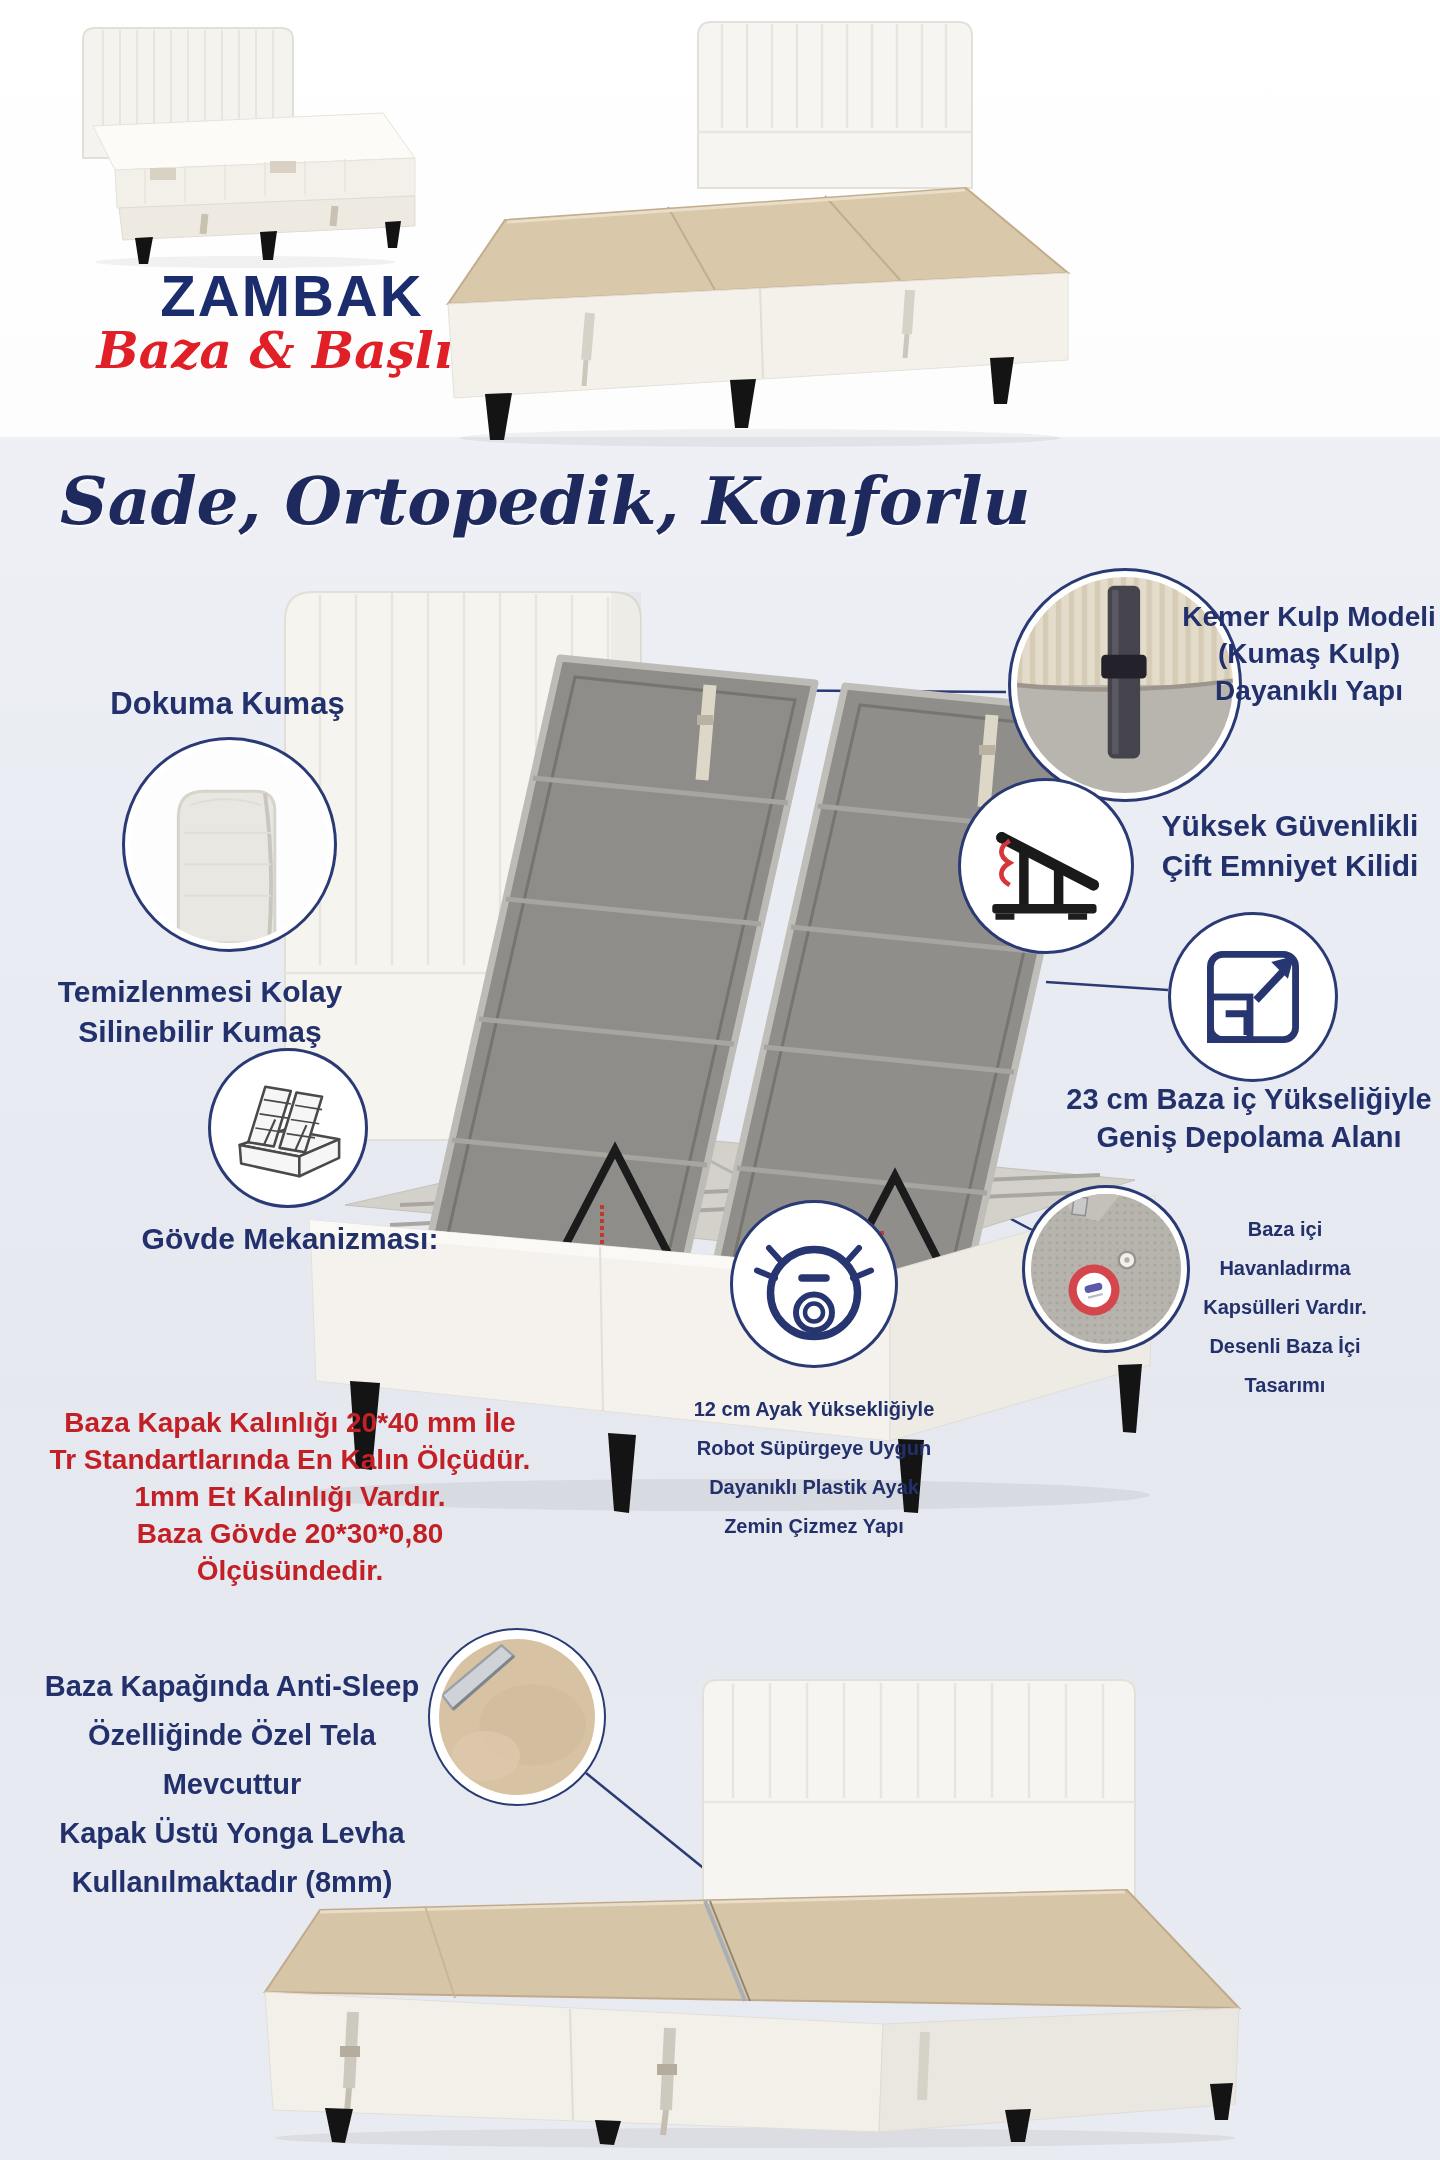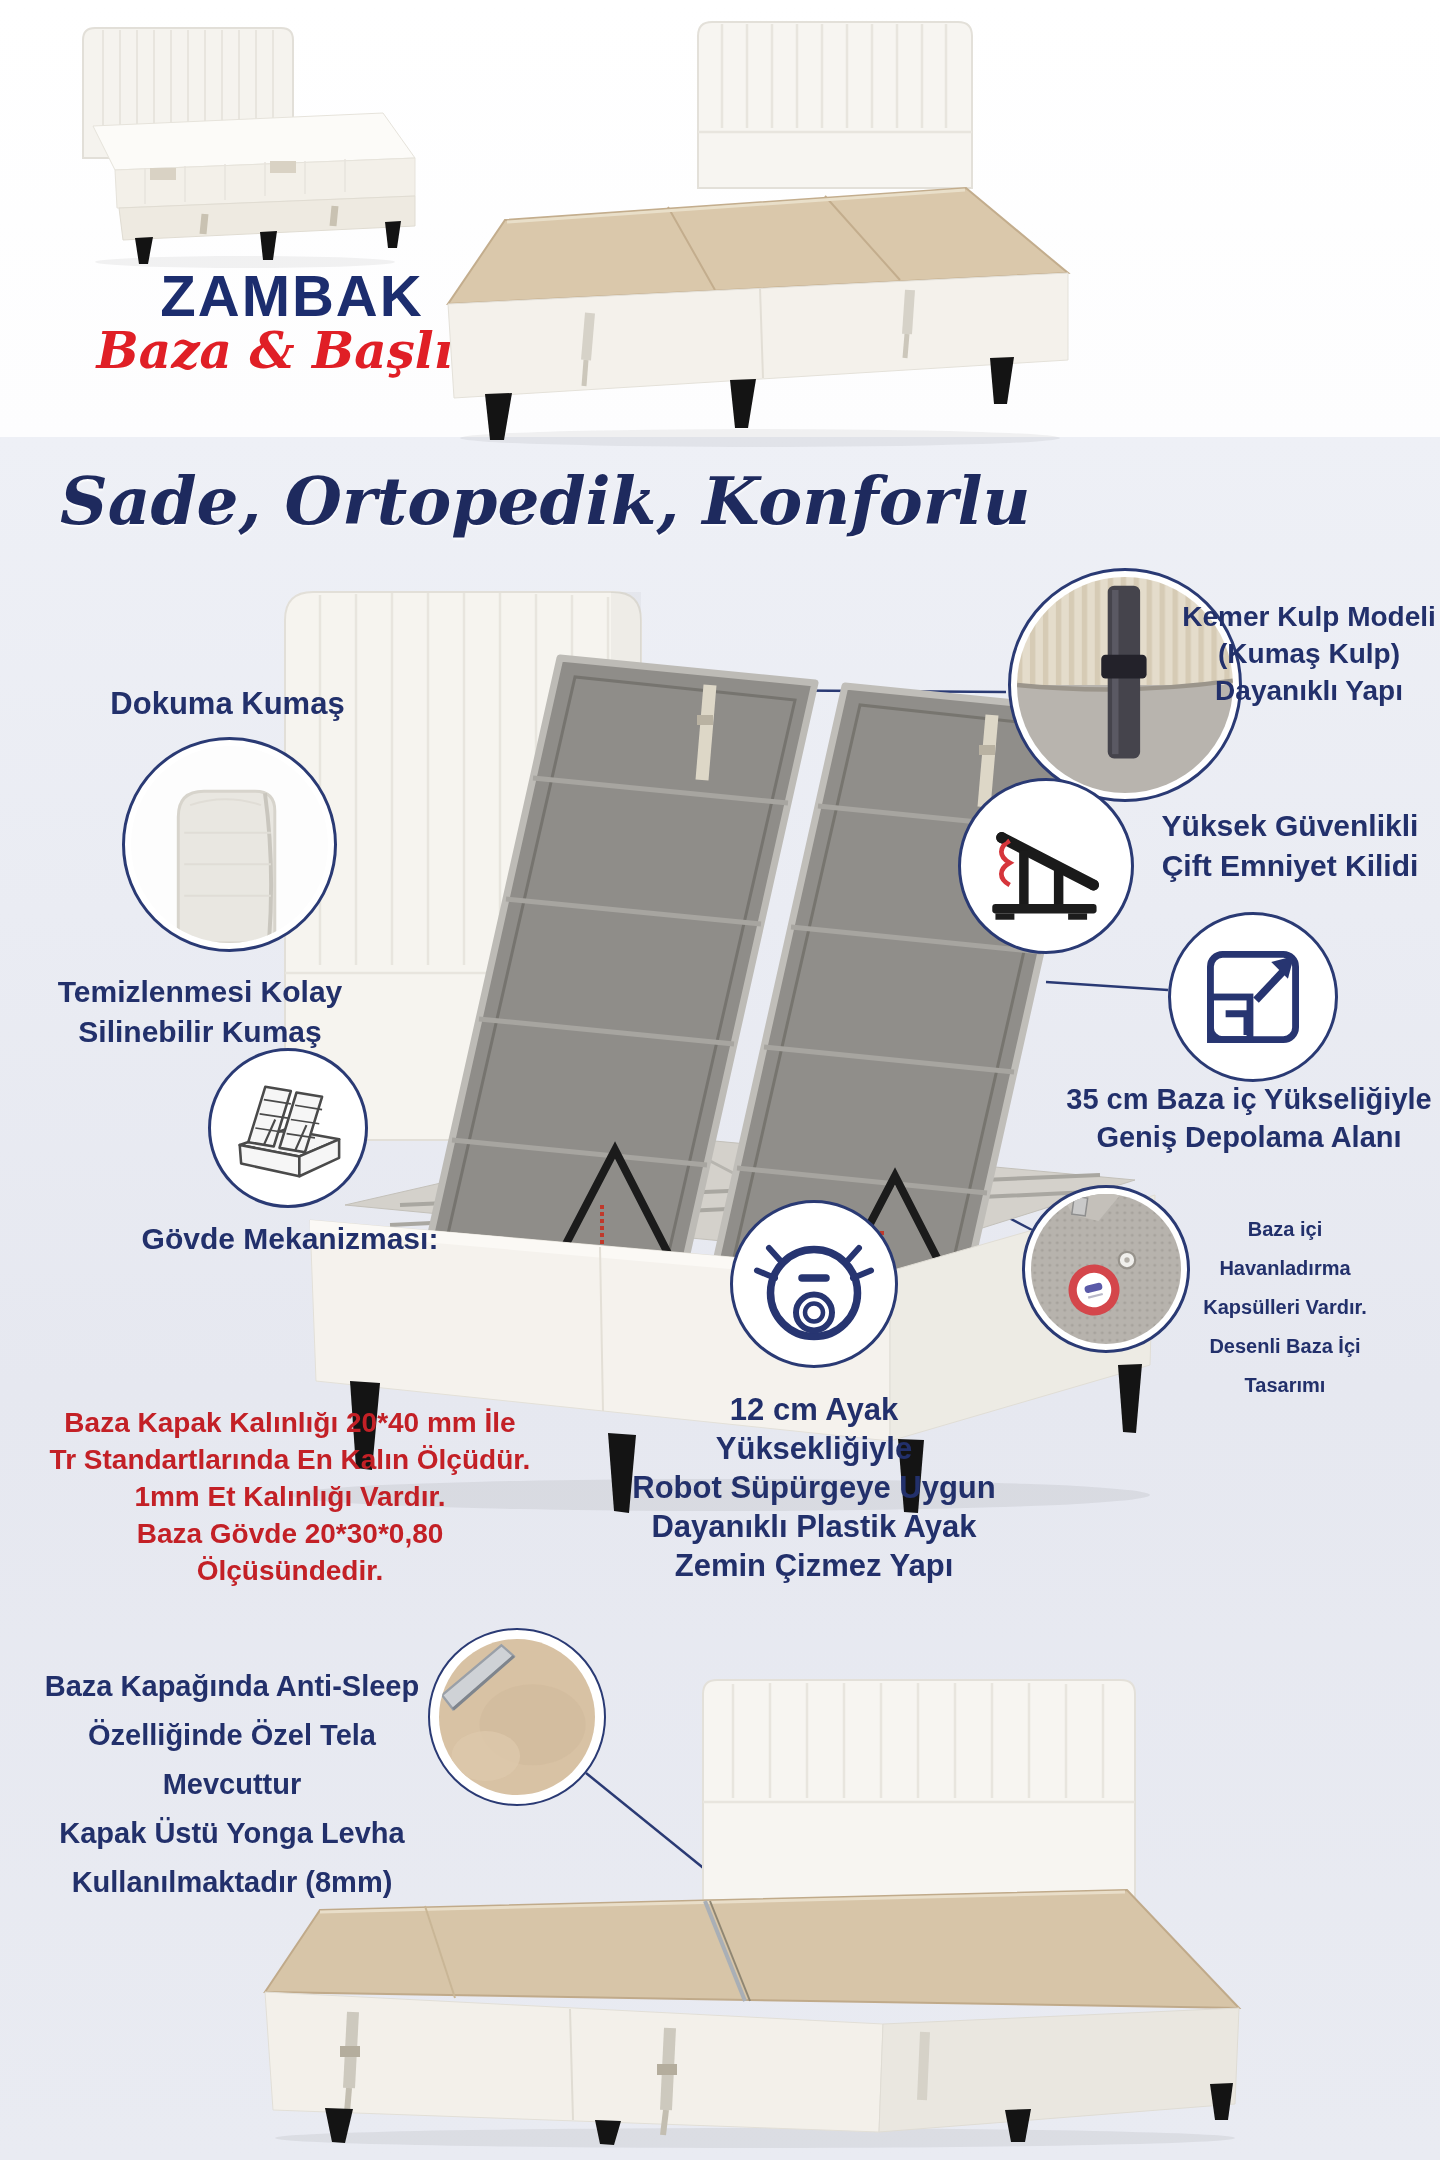--- a/index.html
+++ b/index.html
@@ -186,21 +186,21 @@
         <g fill="none" stroke="#273571" stroke-width="4.5">
           <rect x="22" y="22" width="56" height="56" rx="8"></rect>
           <rect x="22" y="50" width="26" height="28"></rect>
           <path d="M32,61 h14 v14"></path>
           <path d="M52,52 L70,33" stroke-width="5"></path>
         </g>
         <polygon points="77,23 62,27 73,38" fill="#273571"></polygon>
       </svg>
     </div>
   </div>
-  <div class="abs ft" style="left:1058px;top:1080px;width:382px;font-size:29px;line-height:38px;">35 cm Baza iç Yükseliğiyle
+  <div class="abs ft" style="left:1058px;top:1080px;width:382px;font-size:29px;line-height:38px;">23 cm Baza iç Yükseliğiyle
 Geniş Depolama Alanı</div>
 
   <div class="circle" style="left:208px;top:1048px;width:160px;height:160px;">
     <div class="ph">
       <svg viewBox="0 0 100 100">
         <g fill="#f6f6f6" stroke="#4a4a4a" stroke-width="1.8" stroke-linejoin="round">
           <polygon points="16,62 58,70 86,58 48,51"></polygon>
           <polygon points="16,62 58,70 58,84 17,75"></polygon>
           <polygon points="58,70 86,58 86,71 58,84"></polygon>
           <polygon points="22,60 40,63 52,24 34,21"></polygon>
@@ -223,21 +223,21 @@
         <g fill="none" stroke="#273571" stroke-linecap="round">
           <circle cx="50" cy="56" r="29" stroke-width="5"></circle>
           <path d="M42,46 h16" stroke-width="5"></path>
           <circle cx="50" cy="69" r="12" stroke-width="4"></circle>
           <circle cx="50" cy="69" r="6" stroke-width="3"></circle>
           <path d="M20,26 L29,36 M12,41 L24,46 M80,26 L71,36 M88,41 L76,46" stroke-width="4"></path>
         </g>
       </svg>
     </div>
   </div>
-  <div class="abs ft" style="left:628px;top:1390px;width:372px;font-size:31px;line-height:39px;">12 cm Ayak Yüksekliğiyle
+  <div class="abs ft" style="left:628px;top:1390px;width:372px;font-size:20px;line-height:39px;">12 cm Ayak Yüksekliğiyle
 Robot Süpürgeye Uygun
 Dayanıklı Plastik Ayak
 Zemin Çizmez Yapı</div>
 
   <div class="circle" style="left:1022px;top:1185px;width:168px;height:168px;">
     <div class="ph">
       <svg viewBox="0 0 100 100" preserveAspectRatio="none">
         <defs>
             <pattern id="dots" width="5" height="5" patternUnits="userSpaceOnUse">
           <rect width="5" height="5" fill="#b7b3ad"></rect>

